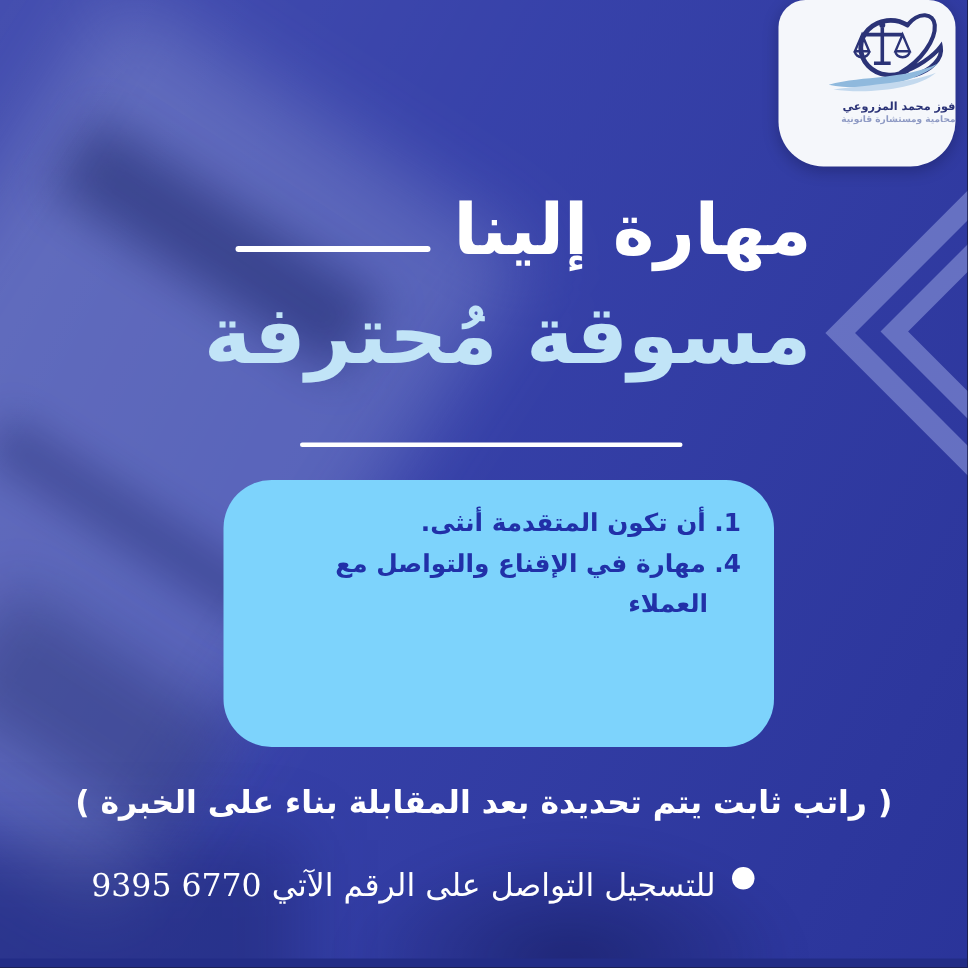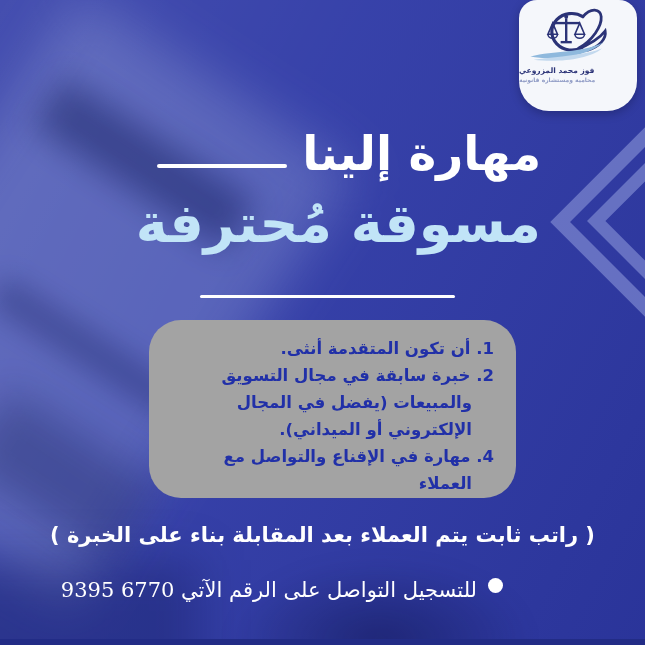--- a/index.html
+++ b/index.html
@@ -24,34 +24,34 @@
   .bg-corner-dark{position:absolute;left:-60px;top:560px;width:260px;height:160px;
     background:rgba(5,10,60,0.25);filter:blur(24px);}
   .bottom-strip{position:absolute;left:0;bottom:0;width:100%;height:6px;background:#222c86;}
   
   .diamond{position:absolute;transform:rotate(45deg);border-style:solid;border-color:rgba(148,159,222,0.55);}
   .diamond.outer{width:164px;height:164px;left:590px;top:126px;border-width:14px;}
   .diamond.inner{width:114px;height:114px;left:616px;top:151px;border-width:13px;}
   
   .logo-card{position:absolute;left:519px;top:0;width:118px;height:111px;
     background:#f5f7fb;border-radius:18px 18px 30px 30px;
-    display:flex;flex-direction:column;align-items:flex-start;box-shadow:0 3px 10px rgba(0,0,20,0.25);}
+    display:flex;flex-direction:column;align-items:flex-end;box-shadow:0 3px 10px rgba(0,0,20,0.25);}
   .logo-emblem{margin-top:4px;width:96px;height:62px;}
   .logo-name{color:#2b3377;font-size:7.5px;font-weight:bold;line-height:1.25;direction:rtl;text-align:center;}
   .logo-tag{color:#8e9ac4;font-size:6px;font-weight:bold;direction:rtl;text-align:center;margin-top:1px;}
   
   .join-row{position:absolute;right:104px;top:126px;direction:rtl;
     color:#ffffff;font-size:47px;font-weight:bold;white-space:nowrap;}
   .join-dash{position:absolute;left:157px;top:164px;width:130px;height:4px;background:#ffffff;border-radius:2px;}
   .role-row{position:absolute;right:104px;top:192px;direction:rtl;
     font-size:54px;font-weight:bold;white-space:nowrap;color:#c1e4f7;}
   .underline{position:absolute;left:200px;top:295px;width:255px;height:3px;background:#ffffff;border-radius:2px;}
   
   .req-card{position:absolute;left:149px;top:320px;width:367px;height:178px;
-    background:#a3a3a3;border-radius:32px;box-sizing:border-box;
+    background:#7dd3fc;border-radius:32px;box-sizing:border-box;
     padding:15px 22px 12px 18px;direction:rtl;color:#2130a8;}
   .req-item{font-size:16.5px;font-weight:bold;line-height:1.64;
     padding-right:22px;text-indent:-22px;}
   
   .salary-note{position:absolute;left:0;top:523px;width:100%;text-align:center;direction:rtl;
     color:#ffffff;font-size:21px;font-weight:bold;white-space:nowrap;}
   .contact-row{position:absolute;right:142px;top:578px;direction:rtl;
     display:flex;align-items:flex-start;gap:11px;color:#ffffff;}
   .contact-bullet{width:15px;height:15px;border-radius:50%;background:#ffffff;flex:0 0 auto;}
   .contact-text{font-family:"DejaVu Serif","DejaVu Sans",serif;font-size:21px;white-space:nowrap;}
@@ -98,25 +98,24 @@
     <div class="logo-tag">محامية ومستشارة قانونية</div>
   </div>
 
   <div class="join-row">مهارة إلينا</div>
   <div class="join-dash"></div>
   <div class="role-row">مسوقة مُحترفة</div>
   <div class="underline"></div>
 
   <div class="req-card">
     <div class="req-item">1. أن تكون المتقدمة أنثى.</div>
-    <div class="req-item">2. خبرة سابقة في مجال التسويق والمبيعات (يفضل في المجال الإلكتروني أو الميداني).</div>
     <div class="req-item">4. مهارة في الإقناع والتواصل مع العملاء</div>
   </div>
 
-  <div class="salary-note">( راتب ثابت يتم العملاء بعد المقابلة بناء على الخبرة )</div>
+  <div class="salary-note">( راتب ثابت يتم تحديدة بعد المقابلة بناء على الخبرة )</div>
 
   <div class="contact-row">
     <span class="contact-bullet"></span>
     <span class="contact-text">للتسجيل التواصل على الرقم الآتي 6770 9395</span>
   </div>
 
   <div class="bottom-strip"></div>
 </div>
 
 </body></html>

